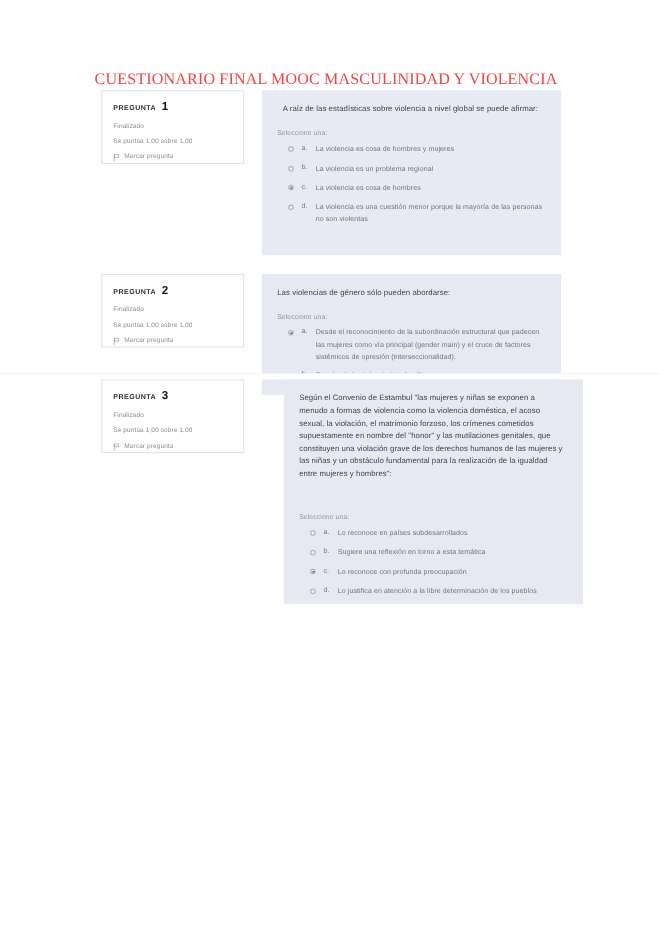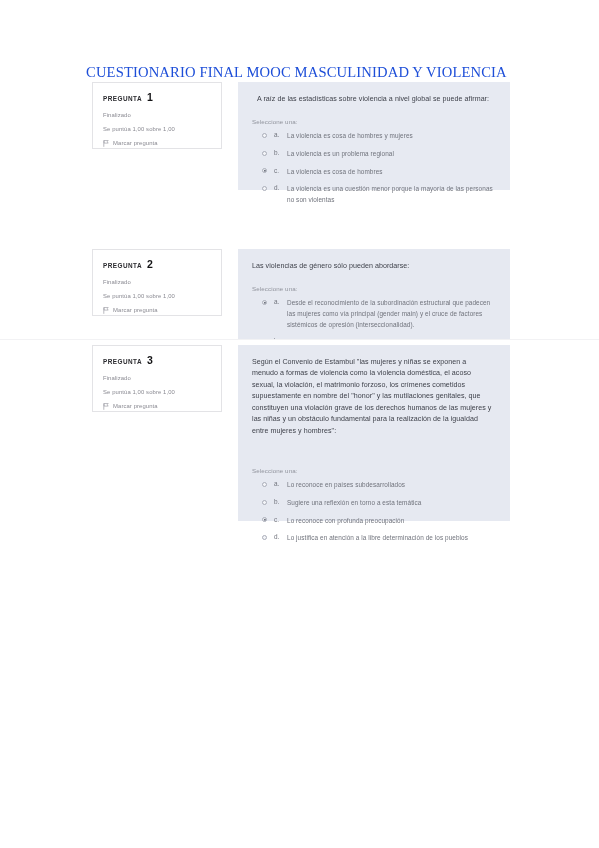--- a/index.html
+++ b/index.html
@@ -25,21 +25,21 @@
   }
 
   
   .doc-title {
     position: absolute;
     left: 86px;
     top: 64px;
     font-family: "Liberation Serif", "DejaVu Serif", serif;
     font-size: 14.6px;
     letter-spacing: 0.15px;
-    color: #1d4ed8;
+    color: #ef4444;
     white-space: nowrap;
   }
 
   
   .qblock {
     position: absolute;
     left: 92px;
     width: 418px;
   }
 
@@ -209,21 +209,21 @@
         <span class="flag-icon">
           <svg viewBox="0 0 6 7" width="6" height="7" aria-hidden="true">
             <path d="M0.8,0.3 L0.8,6.8" stroke="#8a8a92" stroke-width="0.6" fill="none"></path>
             <path d="M1.1,0.5 L5.2,0.5 L4.2,1.8 L5.2,3.1 L1.1,3.1 Z" fill="none" stroke="#8a8a92" stroke-width="0.55"></path>
           </svg>
         </span>
         <span>Marcar pregunta</span>
       </div>
     </div>
 
-    <div class="qcontent" style="height:108px;">
+    <div class="qcontent" style="height:150px;">
       <p class="qstem indent-first">A raíz de las estadísticas sobre violencia a nivel global se puede afirmar:</p>
       <div class="select-label">Seleccione una:</div>
       <ul class="options">
         <li class="option">
           <span class="radio"></span>
           <span class="opt-letter">a.</span>
           <span class="opt-text">La violencia es cosa de hombres y mujeres</span>
         </li>
         <li class="option">
           <span class="radio"></span>
@@ -298,21 +298,21 @@
         <span class="flag-icon">
           <svg viewBox="0 0 6 7" width="6" height="7" aria-hidden="true">
             <path d="M0.8,0.3 L0.8,6.8" stroke="#8a8a92" stroke-width="0.6" fill="none"></path>
             <path d="M1.1,0.5 L5.2,0.5 L4.2,1.8 L5.2,3.1 L1.1,3.1 Z" fill="none" stroke="#8a8a92" stroke-width="0.55"></path>
           </svg>
         </span>
         <span>Marcar pregunta</span>
       </div>
     </div>
 
-    <div class="qcontent shade-b" style="height:176px;">
+    <div class="qcontent shade-b" style="height:204px;margin-left:20px;">
       <p class="qstem">Según el Convenio de Estambul "las mujeres y niñas se exponen a menudo a formas de violencia como la violencia doméstica, el acoso sexual, la violación, el matrimonio forzoso, los crímenes cometidos supuestamente en nombre del "honor" y las mutilaciones genitales, que constituyen una violación grave de los derechos humanos de las mujeres y las niñas y un obstáculo fundamental para la realización de la igualdad entre mujeres y hombres":</p>
       <div class="select-label gap-lg">Seleccione una:</div>
       <ul class="options">
         <li class="option">
           <span class="radio"></span>
           <span class="opt-letter">a.</span>
           <span class="opt-text">Lo reconoce en países subdesarrollados</span>
         </li>
         <li class="option">
           <span class="radio"></span>

